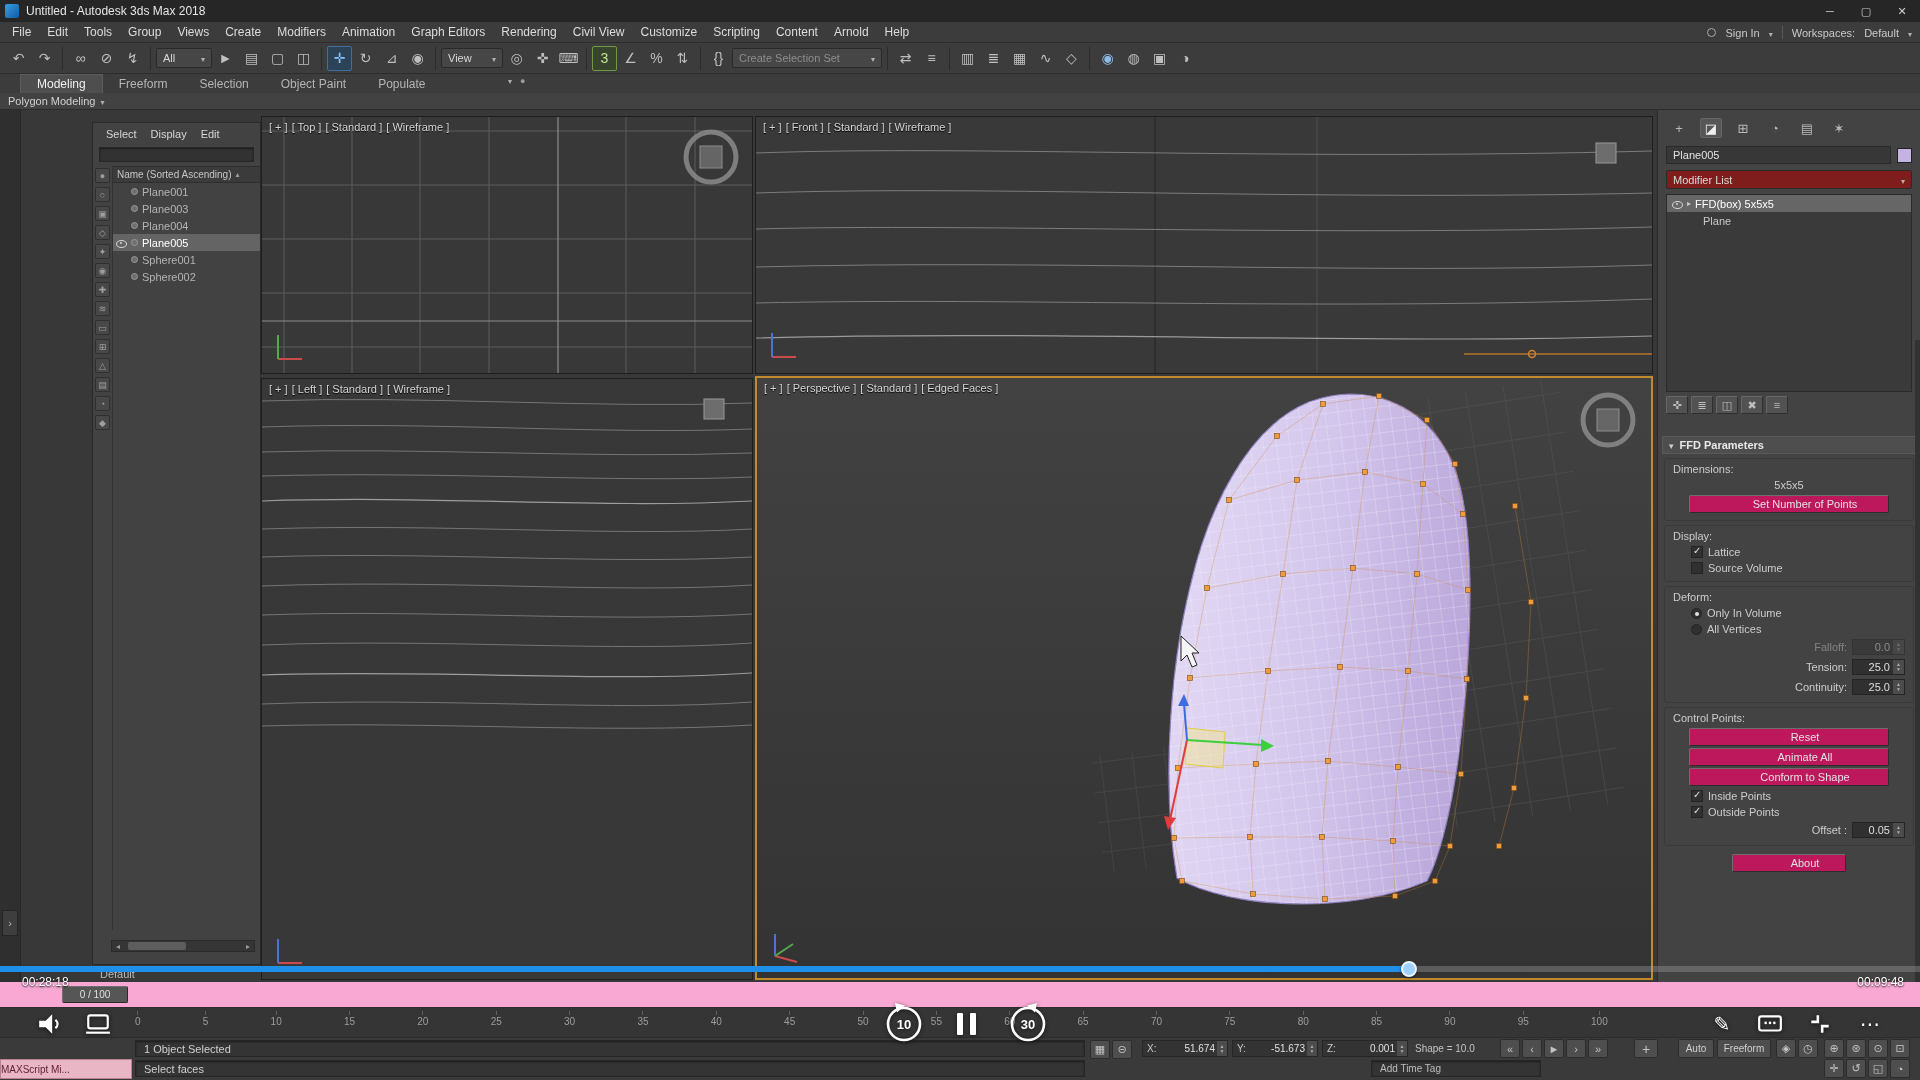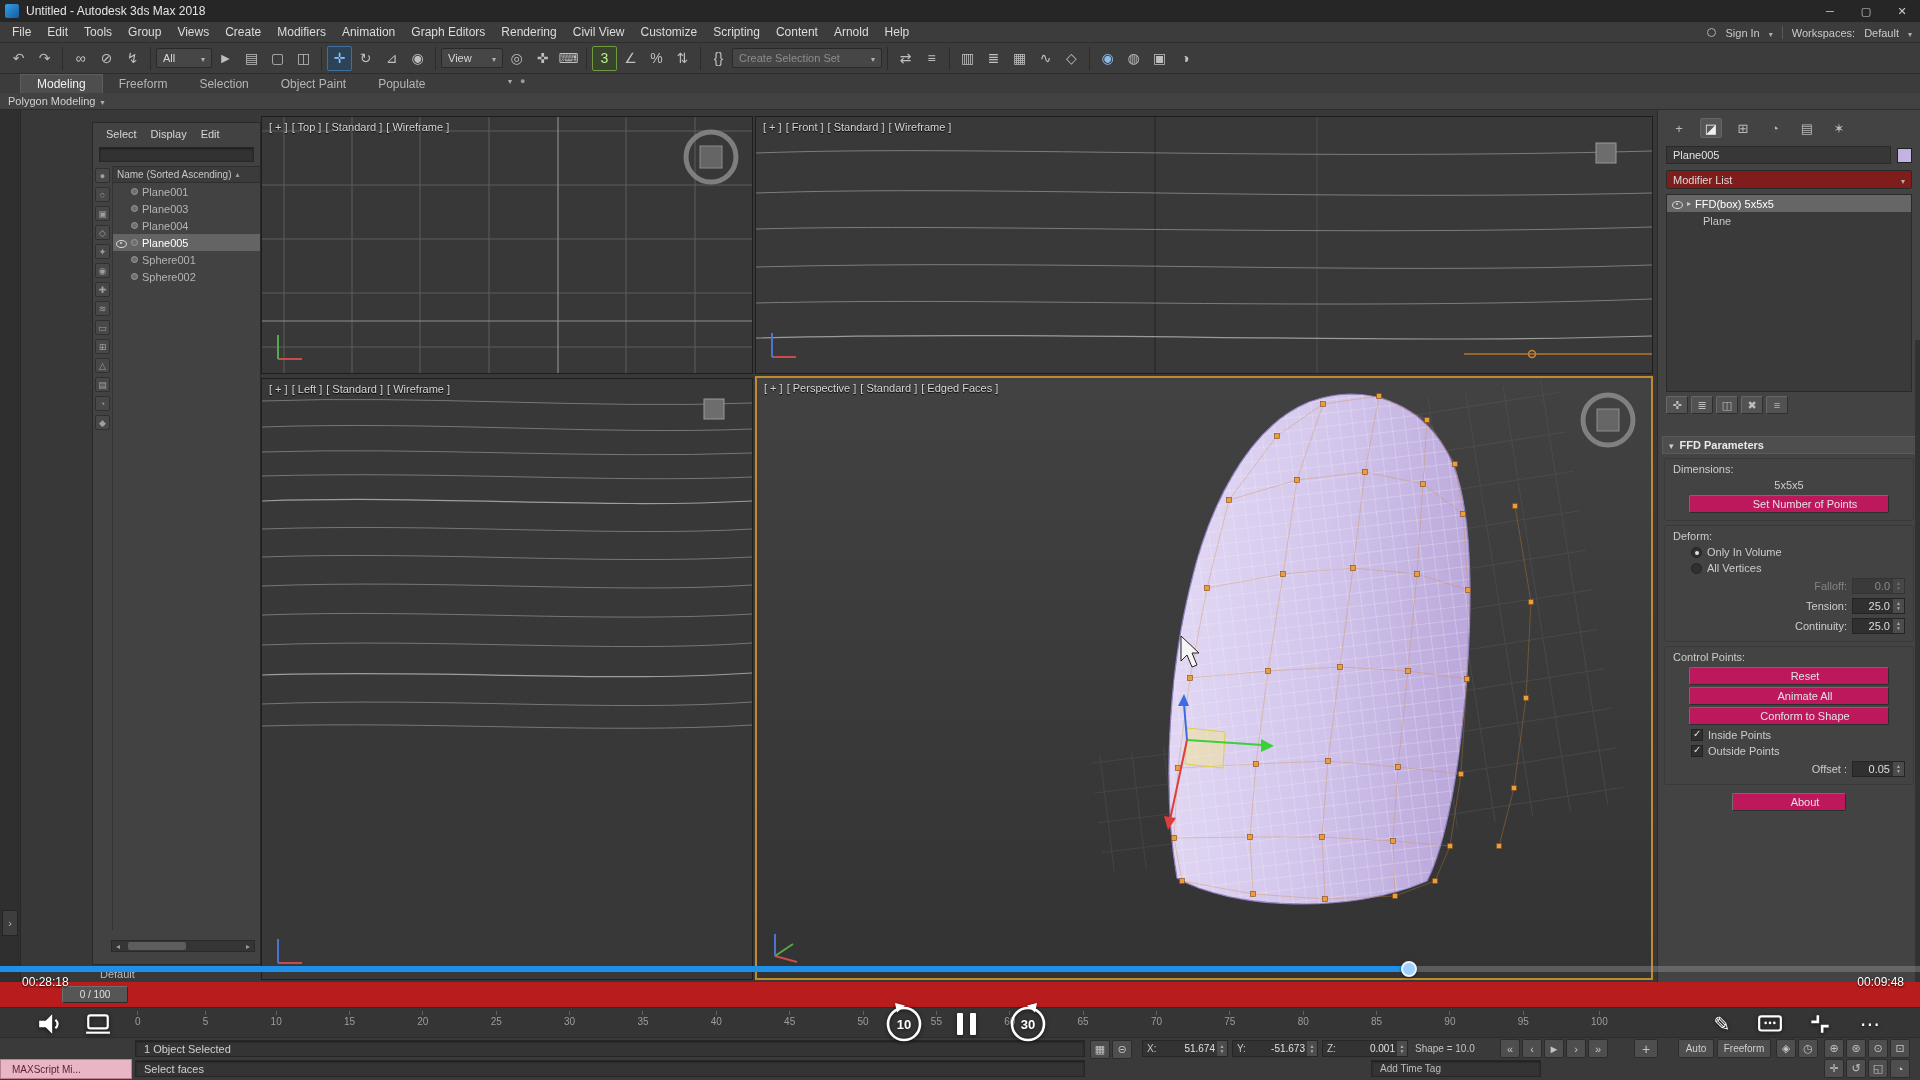--- a/index.html
+++ b/index.html
@@ -107,32 +107,32 @@
 .cb.checked::after{content:"✓";position:absolute;left:1px;top:-2px;font-size:10px;color:#e0e0e0;}
 .rb{width:11px;height:11px;border-radius:50%;background:#303030;border:1px solid #232323;position:relative;flex:0 0 11px;}
 .rb.on::after{content:"";position:absolute;left:3px;top:3px;width:4px;height:4px;border-radius:50%;background:#e0e0e0;}
 .spin{display:inline-flex;height:16px;background:#303030;border:1px solid #242424;}
 .spin .spin-val{min-width:40px;text-align:right;padding:1px 3px;font-size:11px;color:#dedede;}
 .spin .arrows{width:11px;background:#4c4c4c;display:flex;flex-direction:column;align-items:center;justify-content:center;color:#aaa;font-size:5px;line-height:5px;}
 .disabledc{opacity:0.45;}
 
 
 #bottom-ui{position:absolute;left:0;top:982px;width:1920px;height:98px;background:#3a3a3a;}
-#time-slider-row{position:absolute;left:0;top:0;width:1920px;height:26px;background:#b91c1c;border-bottom:1px solid #2d2d2d;}
+#time-slider-row{position:absolute;left:0;top:0;width:1920px;height:26px;background:#f9a8d4;border-bottom:1px solid #2d2d2d;}
 #time-slider-handle{position:absolute;left:62px;top:4px;width:66px;height:17px;background:#565656;border:1px solid;border-color:#6e6e6e #2b2b2b #2b2b2b #6e6e6e;border-radius:2px;display:flex;align-items:center;justify-content:center;font-size:10px;color:#e0e0e0;}
 #frame-ruler-row{position:absolute;left:0;top:26px;width:1920px;height:30px;background:#353535;border-bottom:1px solid #2c2c2c;}
 #frame-ruler{position:absolute;left:135px;width:1473px;top:3px;display:flex;justify-content:space-between;}
 .frame-label{display:flex;flex-direction:column;align-items:center;gap:1px;}
 .frame-label .tick{width:1px;height:4px;background:#606060;}
 .frame-label .fl-text{font-size:10px;color:#9d9d9d;}
 #status-bar{position:absolute;left:0;top:56px;width:1920px;height:42px;}
 .sunken{background:#343434;border:1px solid #262626;box-shadow:inset 0 1px 2px rgba(0,0,0,0.45);}
 #status-sel{position:absolute;left:135px;top:2px;width:950px;height:17px;display:flex;align-items:center;padding-left:8px;font-size:11px;color:#cfcfcf;}
 #status-prompt{position:absolute;left:135px;top:22px;width:950px;height:17px;display:flex;align-items:center;padding-left:8px;font-size:11px;color:#cfcfcf;}
-#maxscript-box{position:absolute;left:0;top:21px;width:132px;height:20px;background:#e9b6c6;border:1px solid #b97f92;display:flex;align-items:center;padding-left:11px;font-size:10px;color:#5e1f30;overflow:hidden;white-space:nowrap;}
+#maxscript-box{position:absolute;left:0;top:21px;width:132px;height:20px;background:#e9b6c6;border:1px solid #b97f92;display:flex;align-items:center;padding-left:0;font-size:10px;color:#5e1f30;overflow:hidden;white-space:nowrap;}
 .coord{position:absolute;top:2px;width:86px;height:17px;display:flex;align-items:center;background:#333333;border:1px solid #262626;padding-left:4px;font-size:10px;color:#c7c7c7;}
 .coord .cv{flex:1;text-align:right;padding-right:2px;color:#e0e0e0;}
 .coord .arrows{width:10px;height:100%;background:#4c4c4c;display:flex;flex-direction:column;align-items:center;justify-content:center;font-size:5px;line-height:5px;color:#aaa;}
 #grid-label{position:absolute;left:1415px;top:5px;font-size:10px;color:#c3c3c3;}
 #anim-transport{position:absolute;left:1500px;top:1px;display:flex;gap:2px;}
 .transport-btn{width:20px;height:19px;display:flex;align-items:center;justify-content:center;font-size:11px;color:#c4c4c4;background:#4e4e4e;border:1px solid #2c2c2c;border-radius:2px;}
 #add-key-btn{position:absolute;left:1634px;top:1px;width:24px;height:19px;font-size:14px;}
 #auto-key-btn{position:absolute;left:1678px;top:1px;width:36px;height:19px;}
 #set-key-sel{position:absolute;left:1717px;top:1px;width:54px;height:19px;}
 .small-btn{display:flex;align-items:center;justify-content:center;background:#4e4e4e;border:1px solid #2c2c2c;border-radius:2px;font-size:10px;color:#cfcfcf;}
@@ -620,20 +620,33 @@
           <div class="cp-row">
               <span>Dimensions:</span>
             </div>
           <div class="cp-row center">
               <span>5x5x5</span>
             </div>
           <div class="cp-btn wide">Set Number of Points</div>
         </div>
         <div class="cp-group">
           <div class="cp-row">
+              <span>Display:</span>
+            </div>
+          <div class="cp-row indent">
+              <span class="cb checked"></span>
+              <span>Lattice</span>
+            </div>
+          <div class="cp-row indent">
+              <span class="cb"></span>
+              <span>Source Volume</span>
+            </div>
+        </div>
+        <div class="cp-group">
+          <div class="cp-row">
               <span>Deform:</span>
             </div>
           <div class="cp-row indent">
               <span class="rb on"></span>
               <span>Only In Volume</span>
             </div>
           <div class="cp-row indent">
               <span class="rb"></span>
               <span>All Vertices</span>
             </div>

